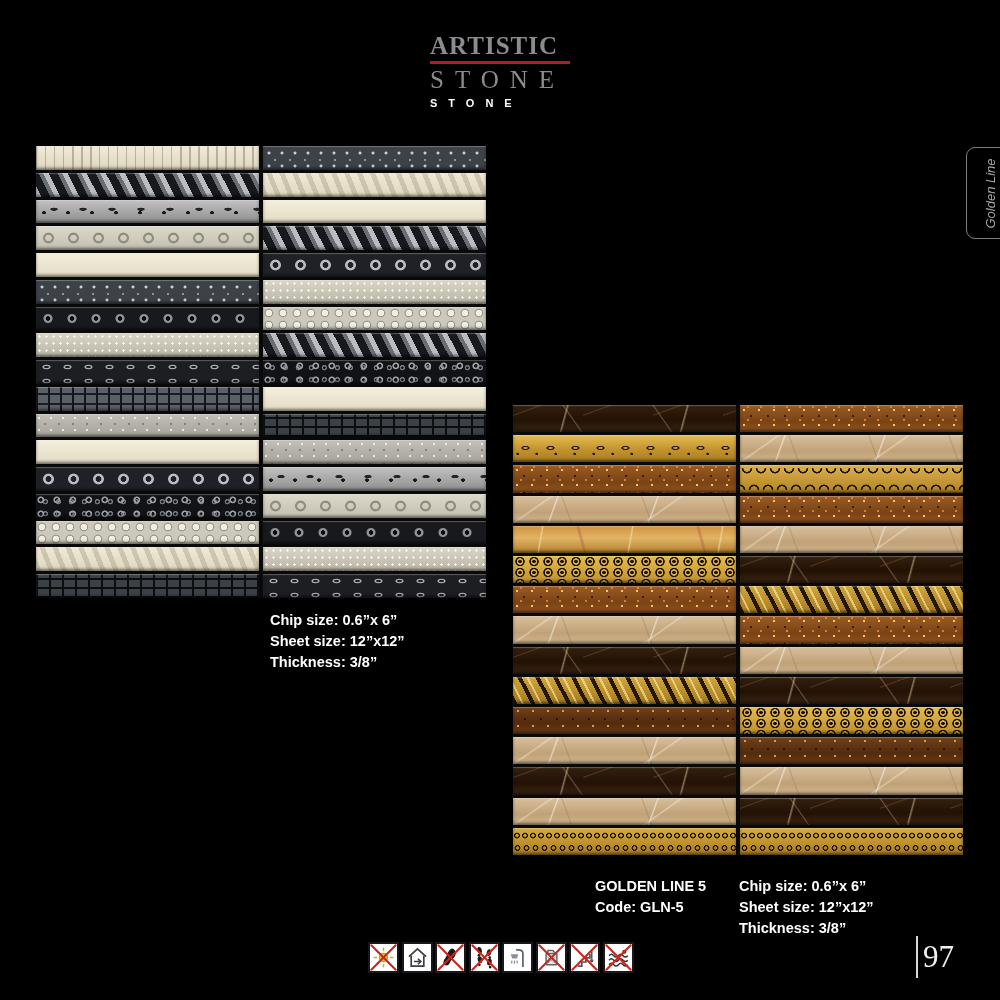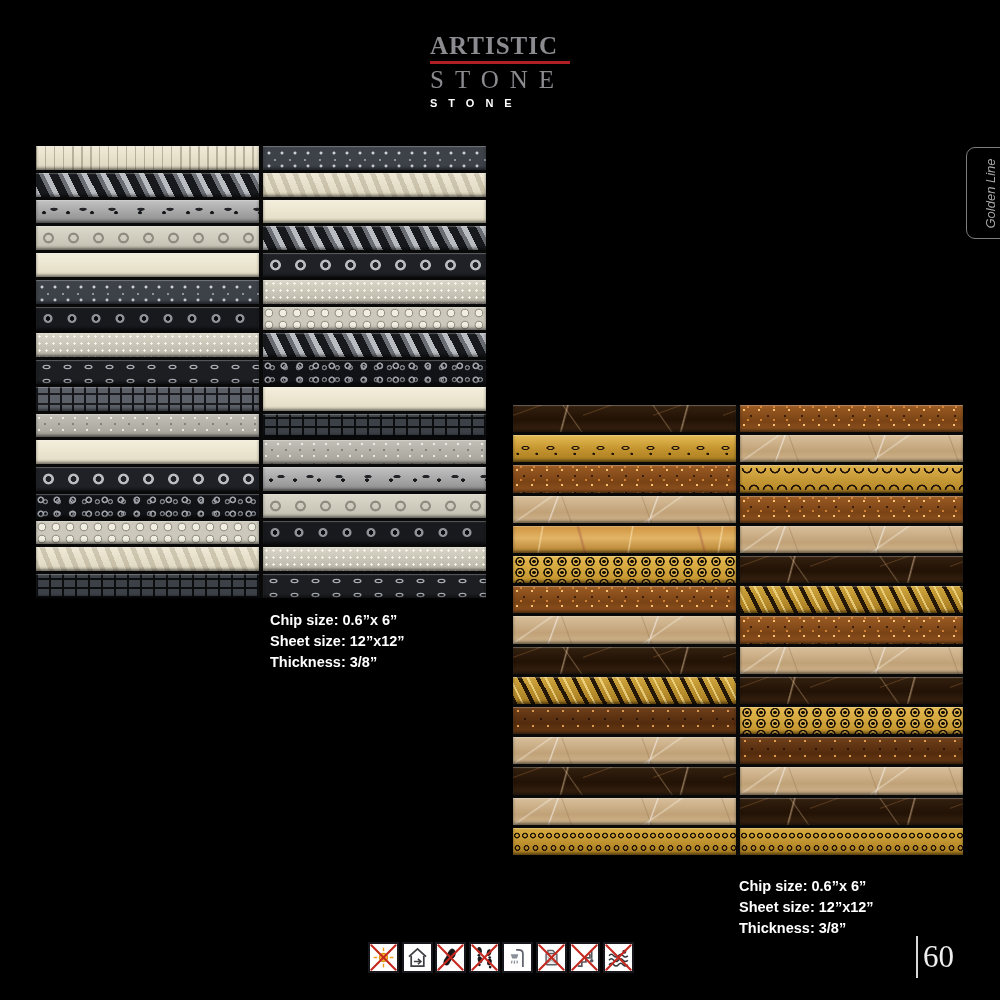--- a/index.html
+++ b/index.html
@@ -165,20 +165,24 @@
         <div class="strip p-beige-marble"></div>
         <div class="strip p-emperador-dark"></div>
         <div class="strip p-gold-klimt"></div>
         <div class="strip p-copper-dark"></div>
         <div class="strip p-beige-marble"></div>
         <div class="strip p-emperador-dark"></div>
         <div class="strip p-gold-rings"></div>
       </div>
     </div>
 
+  <div id="label-gln5" class="plabel">
+    <div>GOLDEN LINE 5</div>
+    <div>Code: GLN-5</div>
+  </div>
   <div id="specs-gln5" class="plabel">
     <div>Chip size: 0.6”x 6”</div>
     <div>Sheet size: 12”x12”</div>
     <div>Thickness: 3/8”</div>
   </div>
 
   <div class="icons-row" id="icons-row">
       <div class="uicon">
         <svg viewBox="0 0 30 30">
           <g stroke="#f09d1c" stroke-width="1.6">
@@ -276,16 +280,16 @@
           <g stroke="#c4281e" stroke-width="2.3" stroke-linecap="round">
             <line x1="1.5" y1="1.5" x2="28.5" y2="28.5"></line>
             <line x1="28.5" y1="1.5" x2="1.5" y2="28.5"></line>
           </g>
         </svg>
       </div>
     </div>
 
   <div class="page-num">
     <div class="bar"></div>
-    <div class="num">60</div>
+    <div class="num">97</div>
   </div>
 
 </div>
 
 </body></html>

